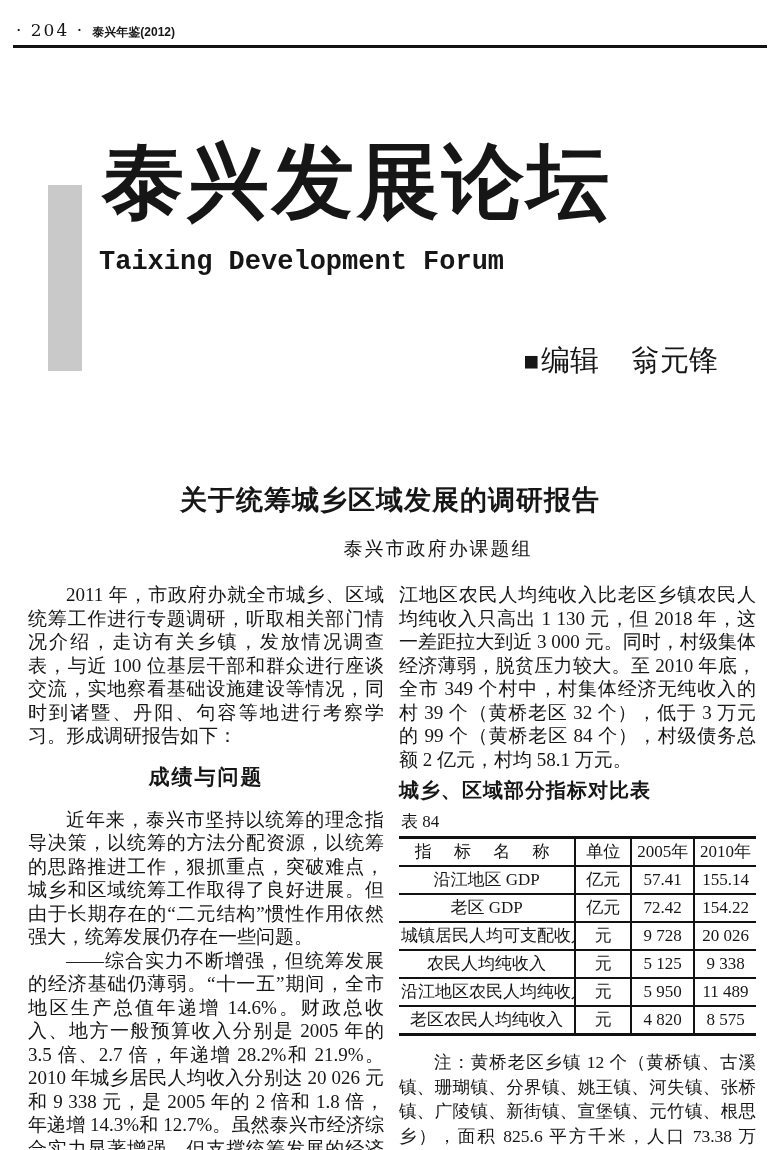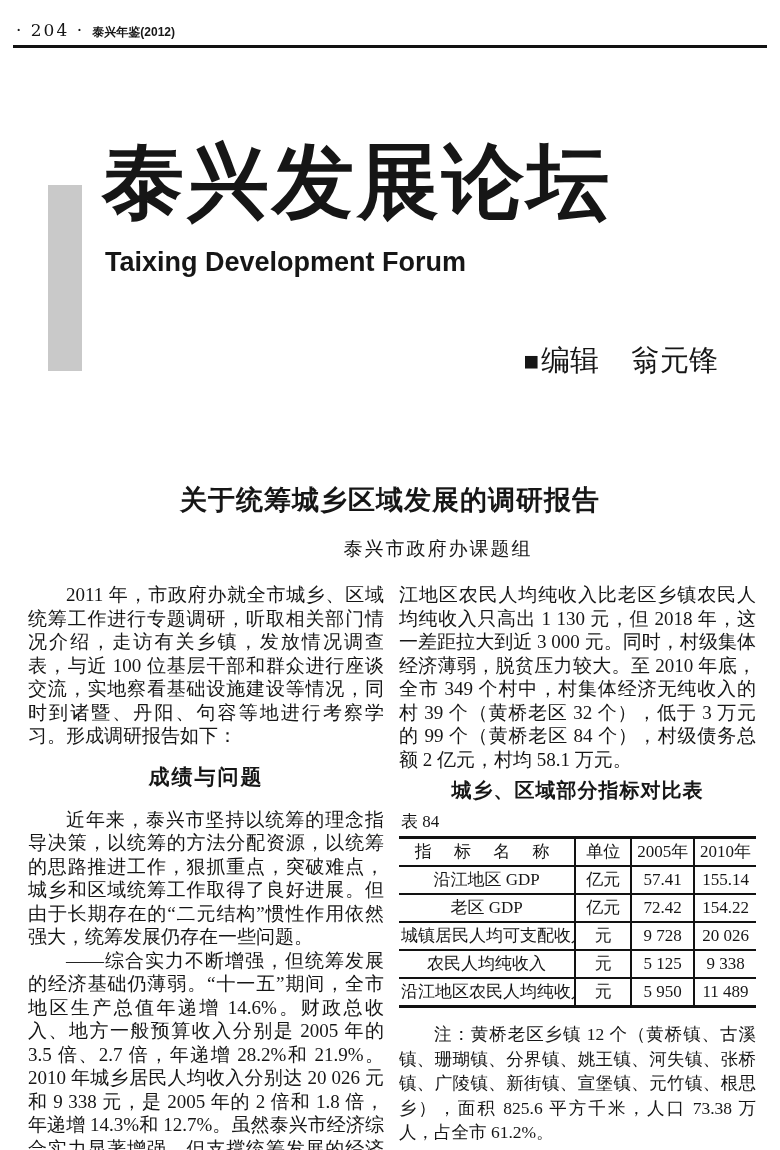--- a/index.html
+++ b/index.html
@@ -13,43 +13,43 @@
   
   .pagehead{position:absolute;top:20px;left:16px;font-size:17px;white-space:nowrap;}
   .pgnum{font-family:"DejaVu Serif",serif;letter-spacing:2px;}
   .booktitle{font-family:"Liberation Sans","DejaVu Sans",sans-serif;font-weight:bold;font-size:12px;margin-left:4px;}
   .headrule{position:absolute;left:13px;right:13px;top:45px;height:3px;background:#121212;}
 
   
   .graybar{position:absolute;left:48px;top:185px;width:34px;height:186px;background:#c9c9c9;}
   .forum-title{position:absolute;left:102px;top:136px;margin:0;font-size:82px;line-height:1.15;
     font-weight:bold;letter-spacing:3px;font-family:"Liberation Serif","DejaVu Serif",serif;}
-  .forum-en{position:absolute;left:105px;top:247px;font-size:27px;font-weight:bold;
-    font-family:Liberation Sans, sans-serif;}
+  .forum-en{position:absolute;left:99px;top:247px;font-size:27px;font-weight:bold;
+    font-family:Liberation Mono, monospace;}
   .editor{position:absolute;top:341px;right:62px;font-size:29px;white-space:nowrap;}
   .editor .sq{font-size:26px;margin-right:2px;}
   .editor .ename{margin-left:1.1em;}
 
   
   .art-title{position:absolute;top:482px;left:0;width:780px;margin:0;text-align:center;
     font-size:27px;font-weight:bold;letter-spacing:1px;
     font-family:"Liberation Sans","DejaVu Sans",sans-serif;}
   .byline{position:absolute;top:536px;left:0;width:780px;text-align:center;font-size:19px;letter-spacing:2px;margin-left:48px;}
 
   
   .col{position:absolute;top:583px;width:356px;font-size:19px;line-height:23.5px;text-align:justify;}
   .col-left{left:28px;}
   .col-right{left:399px;width:357px;}
   .col p{margin:0;}
   .indent{text-indent:2em;}
   .subhead{text-align:center;font-family:"Liberation Sans","DejaVu Sans",sans-serif;
     font-size:21px;font-weight:bold;letter-spacing:2px;margin:16px 0 18px;line-height:26px;}
 
   
-  .tbl-title{text-align:center;font-weight:bold;font-size:20px;letter-spacing:1px;margin-top:8px;
+  .tbl-title{font-weight:bold;font-size:20px;letter-spacing:1px;margin-top:8px;
     font-family:"Liberation Sans","DejaVu Sans",sans-serif;}
   .tbl-label{font-size:17px;margin:7px 0 3px 2px;}
   .datatable{width:100%;border-collapse:collapse;border-top:3px solid #121212;border-bottom:3px solid #121212;
     font-size:17px;table-layout:fixed;}
   .datatable th,.datatable td{border-top:2px solid #121212;height:26px;padding:0 2px;
     text-align:center;font-weight:normal;vertical-align:middle;overflow:hidden;white-space:nowrap;}
   .datatable thead th{border-top:none;}
   .datatable th + th,.datatable td + td{border-left:2px solid #121212;}
   .c0{width:51%;} .c1{width:15%;} .c2{width:17%;} .c3{width:17%;margin-left:42px;}
   th.c0{letter-spacing:9px;}
@@ -124,20 +124,26 @@
           <td>元</td>
           <td>5 125</td>
           <td>9 338</td>
         </tr>
         <tr>
           <td>沿江地区农民人均纯收入</td>
           <td>元</td>
           <td>5 950</td>
           <td>11 489</td>
         </tr>
+        <tr>
+          <td>老区农民人均纯收入</td>
+          <td>元</td>
+          <td>4 820</td>
+          <td>8 575</td>
+        </tr>
       </tbody>
     </table>
 
     <p class="note">注：黄桥老区乡镇 12 个（黄桥镇、古溪镇、珊瑚镇、分界镇、姚王镇、河失镇、张桥镇、广陵镇、新街镇、宣堡镇、元竹镇、根思乡），面积 825.6 平方千米，人口 73.38 万人，占全市 61.2%。</p>
 
   </div>
 
 </div>
 
 </body></html>

